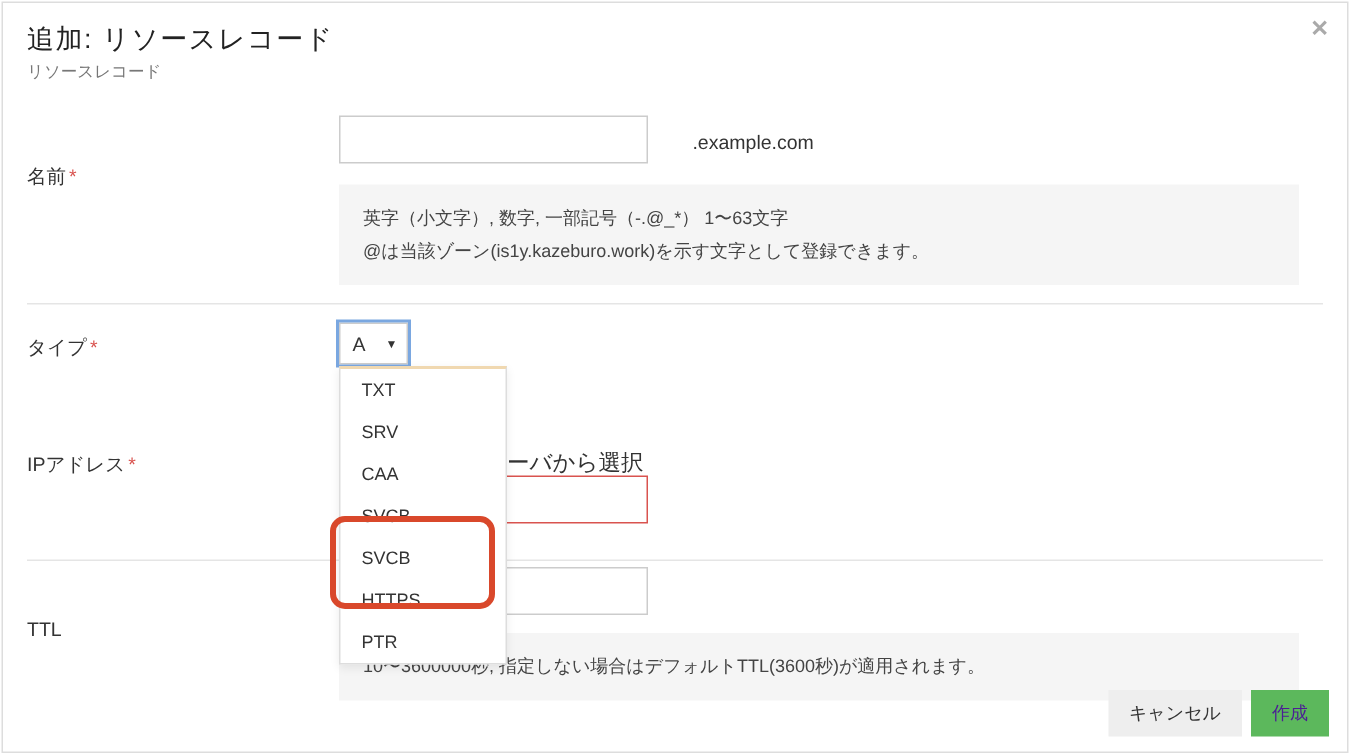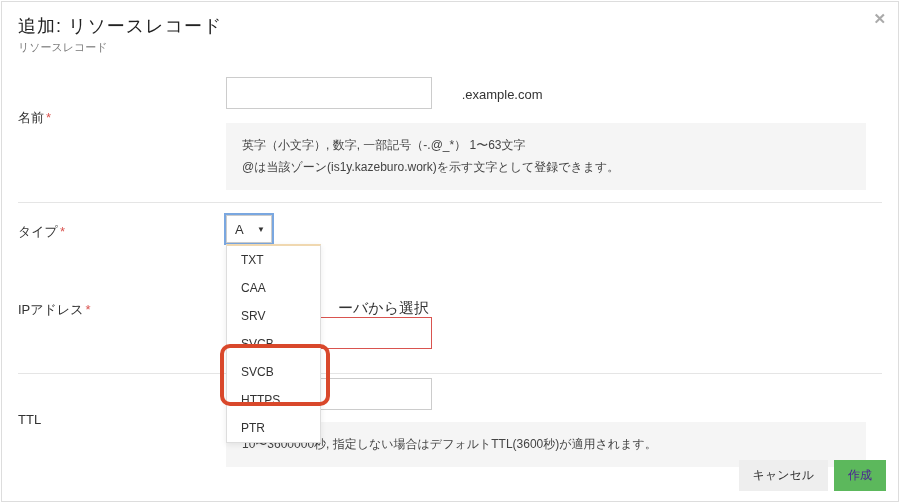--- a/index.html
+++ b/index.html
@@ -98,21 +98,21 @@
     outline-offset: 0;
     background: #fff;
     font-size: 13px;
     cursor: pointer;
   }
   .select-caret { font-size: 8px; }
   .dropdown {
     position: absolute;
     top: 29px;
     left: 0;
-    width: 95px;
+    width: 112px;
     background: #fff;
     border: 1px solid #ddd;
     box-shadow: 0 2px 6px rgba(0,0,0,0.08);
     z-index: 10;
     border-top: 2px solid #f0d8b0;
   }
   .dropdown-item {
     padding: 7px 14px;
     font-size: 12px;
     color: #333;
@@ -196,22 +196,22 @@
         <span>タイプ</span><span class="req">*</span>
       </div>
       <div class="form-content">
         <div class="select-wrap">
           <div class="select-box">
             <span>A</span>
             <span class="select-caret">▼</span>
           </div>
           <div class="dropdown">
             <div class="dropdown-item">TXT</div>
+            <div class="dropdown-item">SRV</div>
             <div class="dropdown-item">CAA</div>
-            <div class="dropdown-item">SRV</div>
             <div class="dropdown-item">SVCB</div>
             <div class="dropdown-item">SVCB</div>
             <div class="dropdown-item">HTTPS</div>
             <div class="dropdown-item">PTR</div>
           </div>
           <div class="highlight-box" style="top:129px; left:-6px; width:110px; height:62px;"></div>
         </div>
       </div>
     </div>
 

